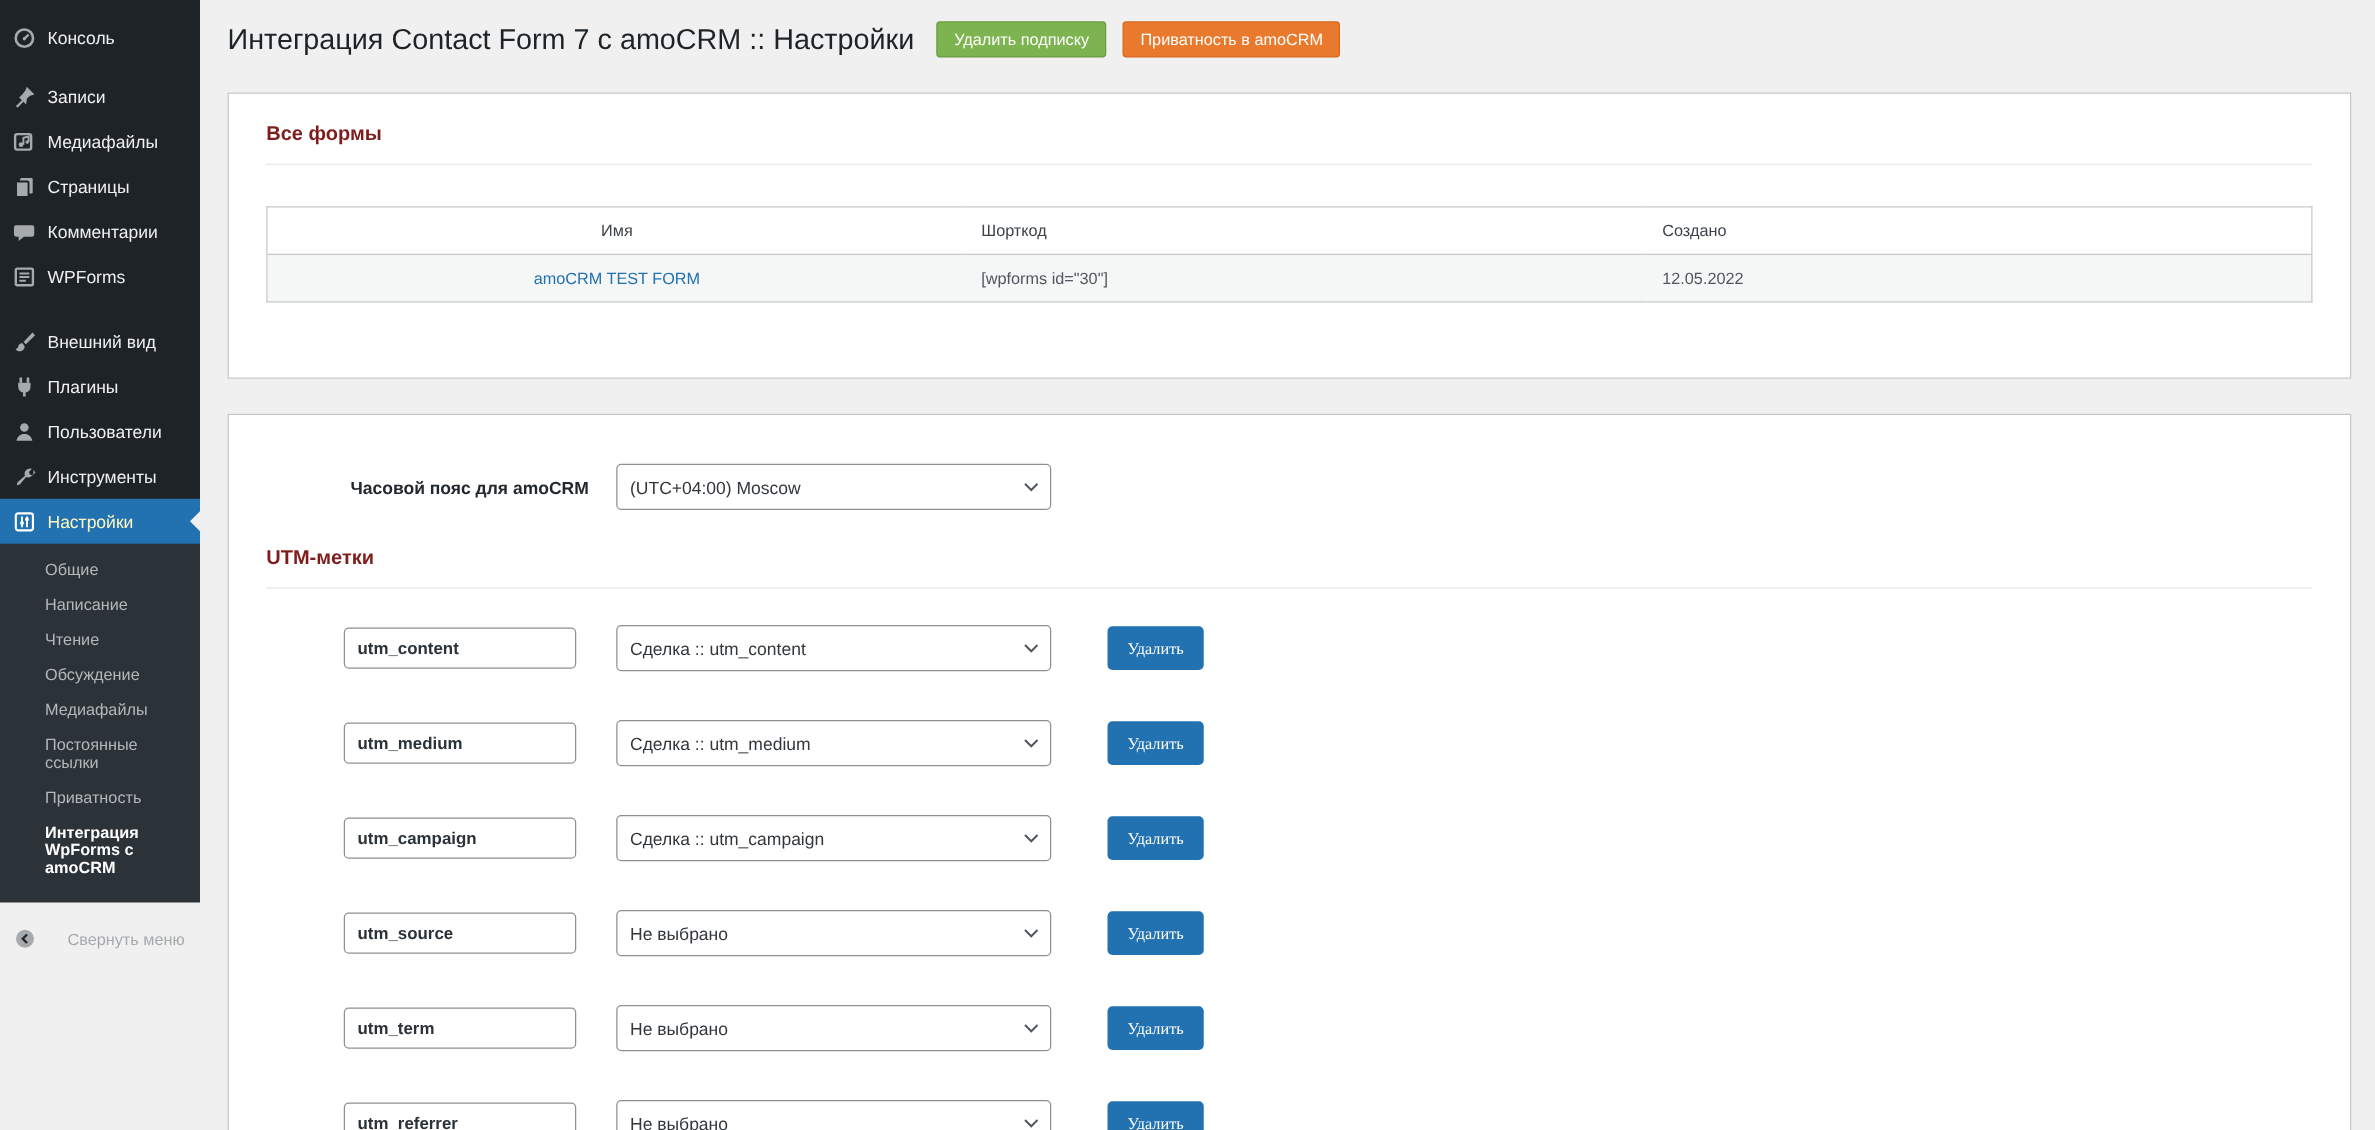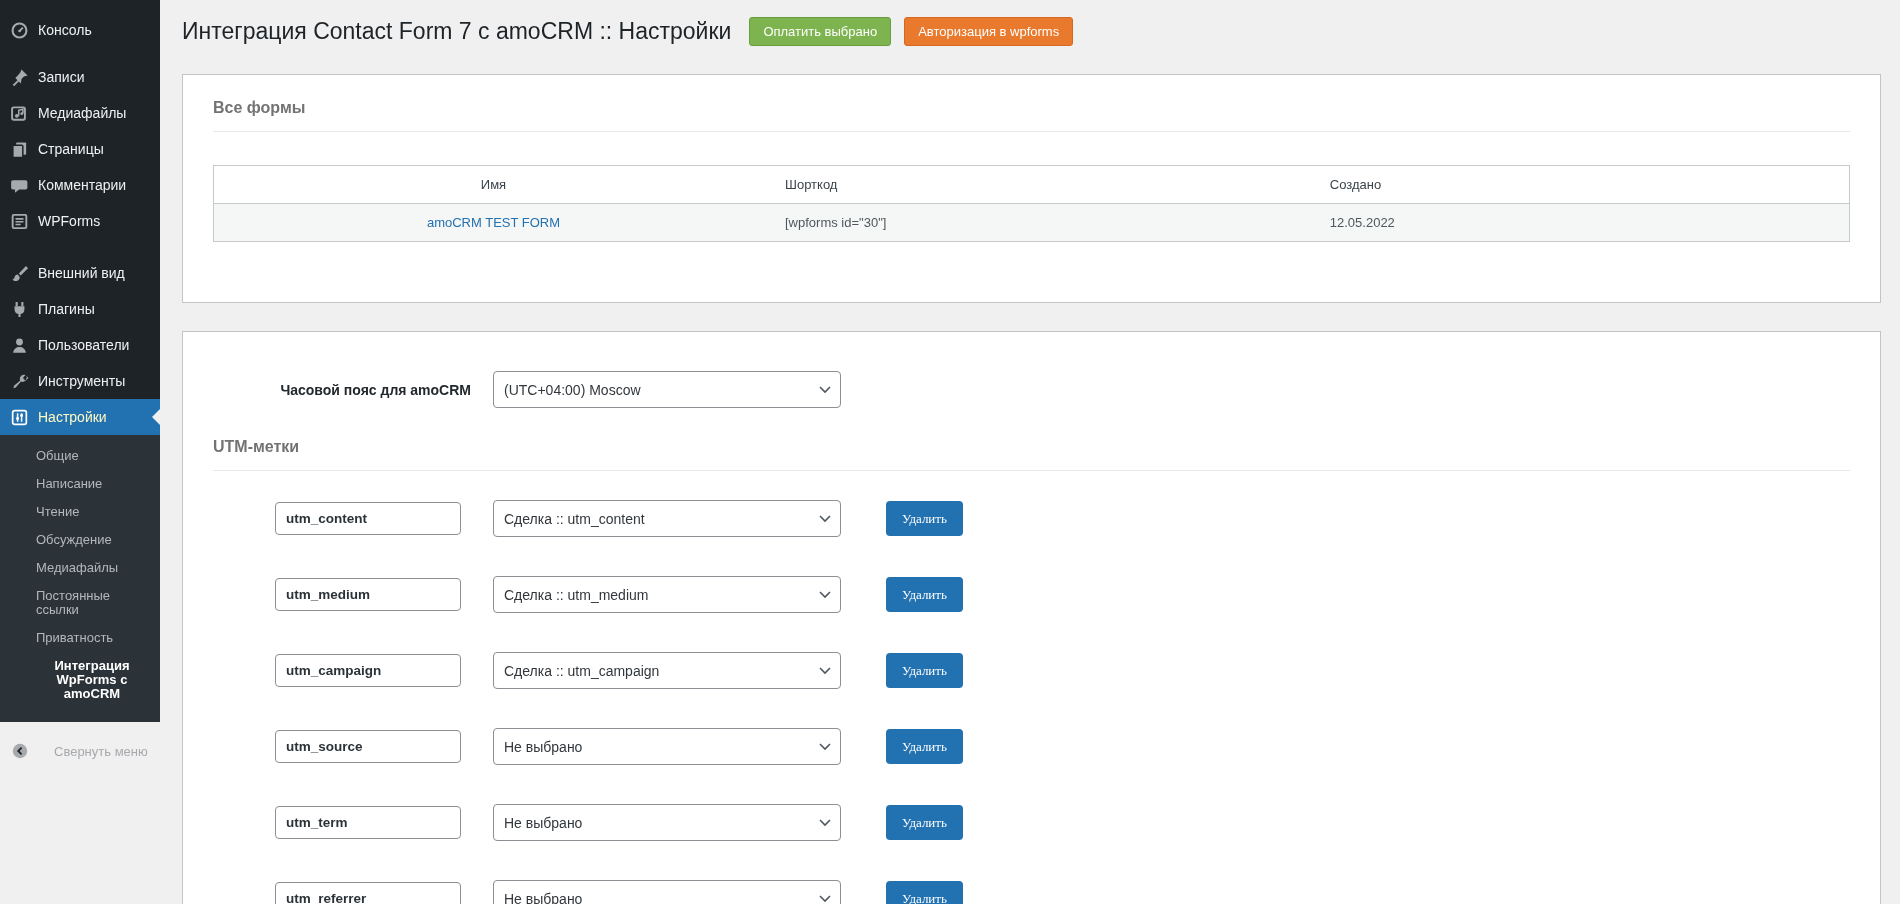--- a/index.html
+++ b/index.html
@@ -40,21 +40,21 @@
     border-top: 8px solid transparent;
     border-bottom: 8px solid transparent;
     border-right: 8px solid #f0f0f1;
   }
   .submenu { background: #2c3338; padding: 7px 0 14px; }
   .submenu-item {
     padding: 7px 12px 7px 36px;
     font-size: 13px; line-height: 14px;
     color: #b4b7bb; cursor: pointer;
   }
-  .submenu-item.current { color: #fff; font-weight: bold; text-align: center; }
+  .submenu-item.current { color: #fff; font-weight: bold; }
   .collapse-btn {
     display: flex; align-items: center;
     margin-top: 10px; padding: 9px 8px 9px 10px;
     font-size: 13px; color: #a7aaad; cursor: pointer; gap: 16px;
   }
   .collapse-btn .mi-icon { width: 20px; height: 20px; margin-right: 8px; display: inline-flex; align-items:center; justify-content:center; color:#a7aaad; }
 
   
   .content { margin-left: 160px; padding: 16px 19px 0 22px; }
   .page-header { display: flex; align-items: center; }
@@ -65,21 +65,21 @@
     border: 1px solid transparent; color: #fff; white-space: nowrap;
     font-family: "Liberation Sans", sans-serif;
   }
   .btn-pay { background: #7eb450; border-color: #699c3f; margin-left: 18px; }
   .btn-auth { background: #e9792c; border-color: #d5691f; margin-left: 13px; }
 
   .panel {
     background: #fff; border: 1px solid #c3c4c7;
     margin-top: 28px; padding: 24px 30px 60px;
   }
-  .panel-title { font-size: 16px; font-weight: bold; color: #737373; }
+  .panel-title { font-size: 16px; font-weight: bold; color: #7f1d1d; }
   .panel hr { border: none; border-top: 1px solid #e8e8e8; margin-top: 14px; }
 
   
   table.forms-table {
     width: 100%; border-collapse: collapse; margin-top: 33px;
     border: 1px solid #c8c9ca; background: #fff;
   }
   .forms-table th {
     text-align: left; font-weight: 400; font-size: 13px; color: #3c434a;
     padding: 11px 12px; border-bottom: 1px solid #c8c9ca;
@@ -258,22 +258,22 @@
         </svg>
     </span>
     <span>Свернуть меню</span>
   </div>
 </div>
 
 <div class="content">
 
   <div class="page-header">
     <h1 class="page-title">Интеграция Contact Form 7 с amoCRM :: Настройки</h1>
-    <button class="btn btn-pay">Оплатить выбрано</button>
-    <button class="btn btn-auth">Авторизация в wpforms</button>
+    <button class="btn btn-pay">Удалить подписку</button>
+    <button class="btn btn-auth">Приватность в amoCRM</button>
   </div>
 
   <div class="panel">
     <div class="panel-title">Все формы</div>
     <hr>
     <table class="forms-table">
       <thead>
           <tr>
             <th>Имя</th>
             <th>Шорткод</th>

